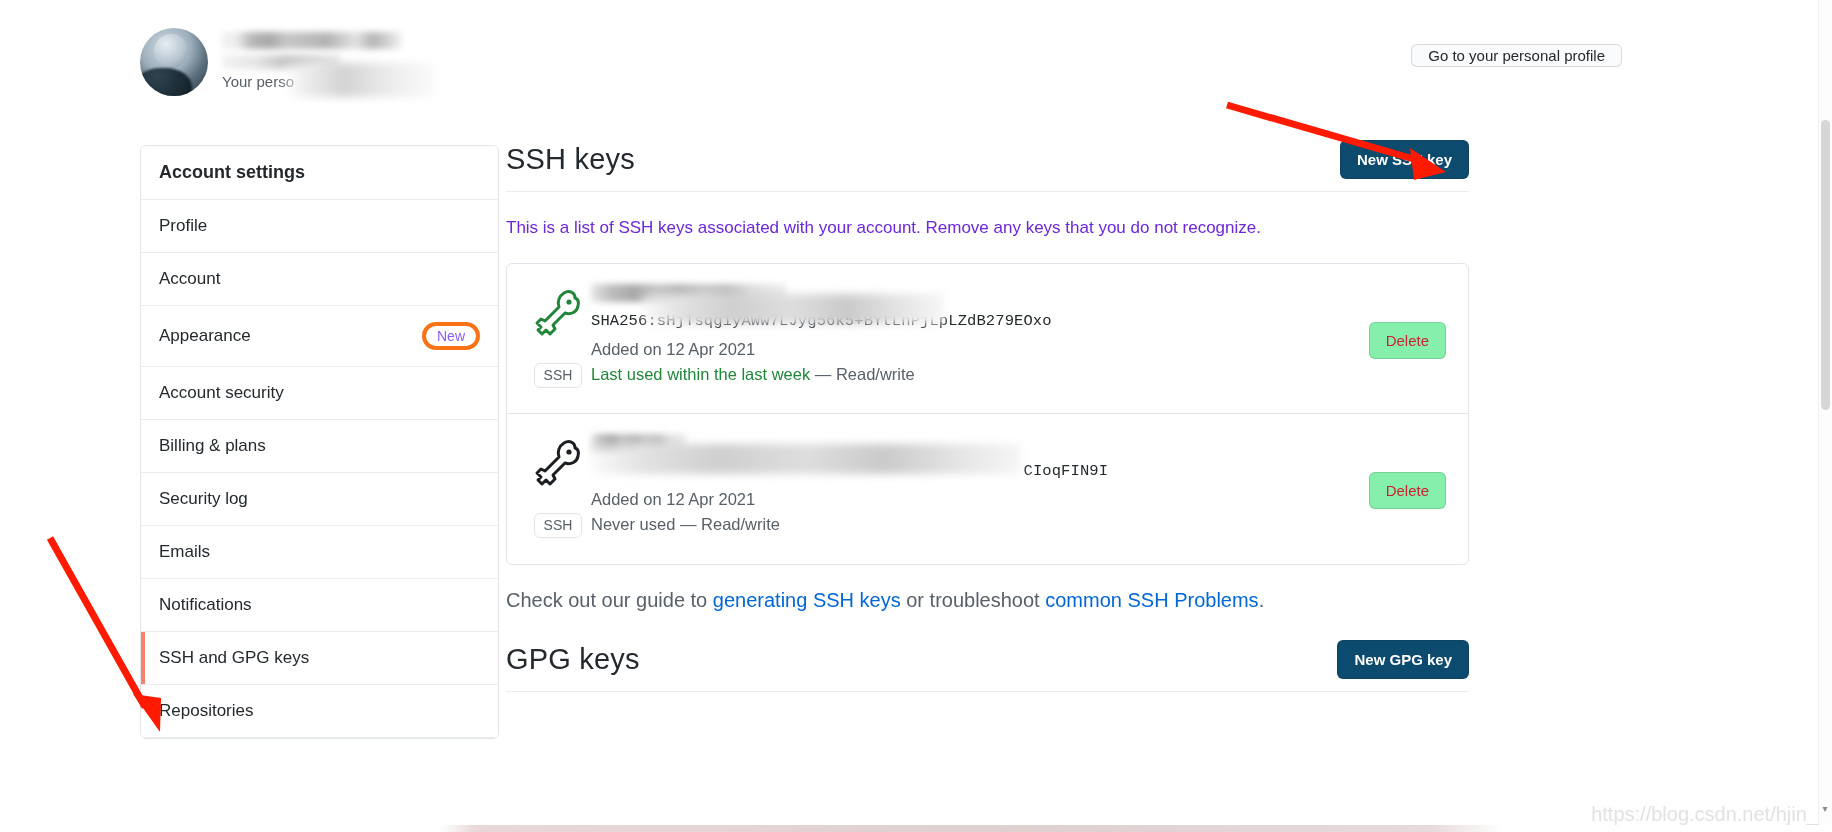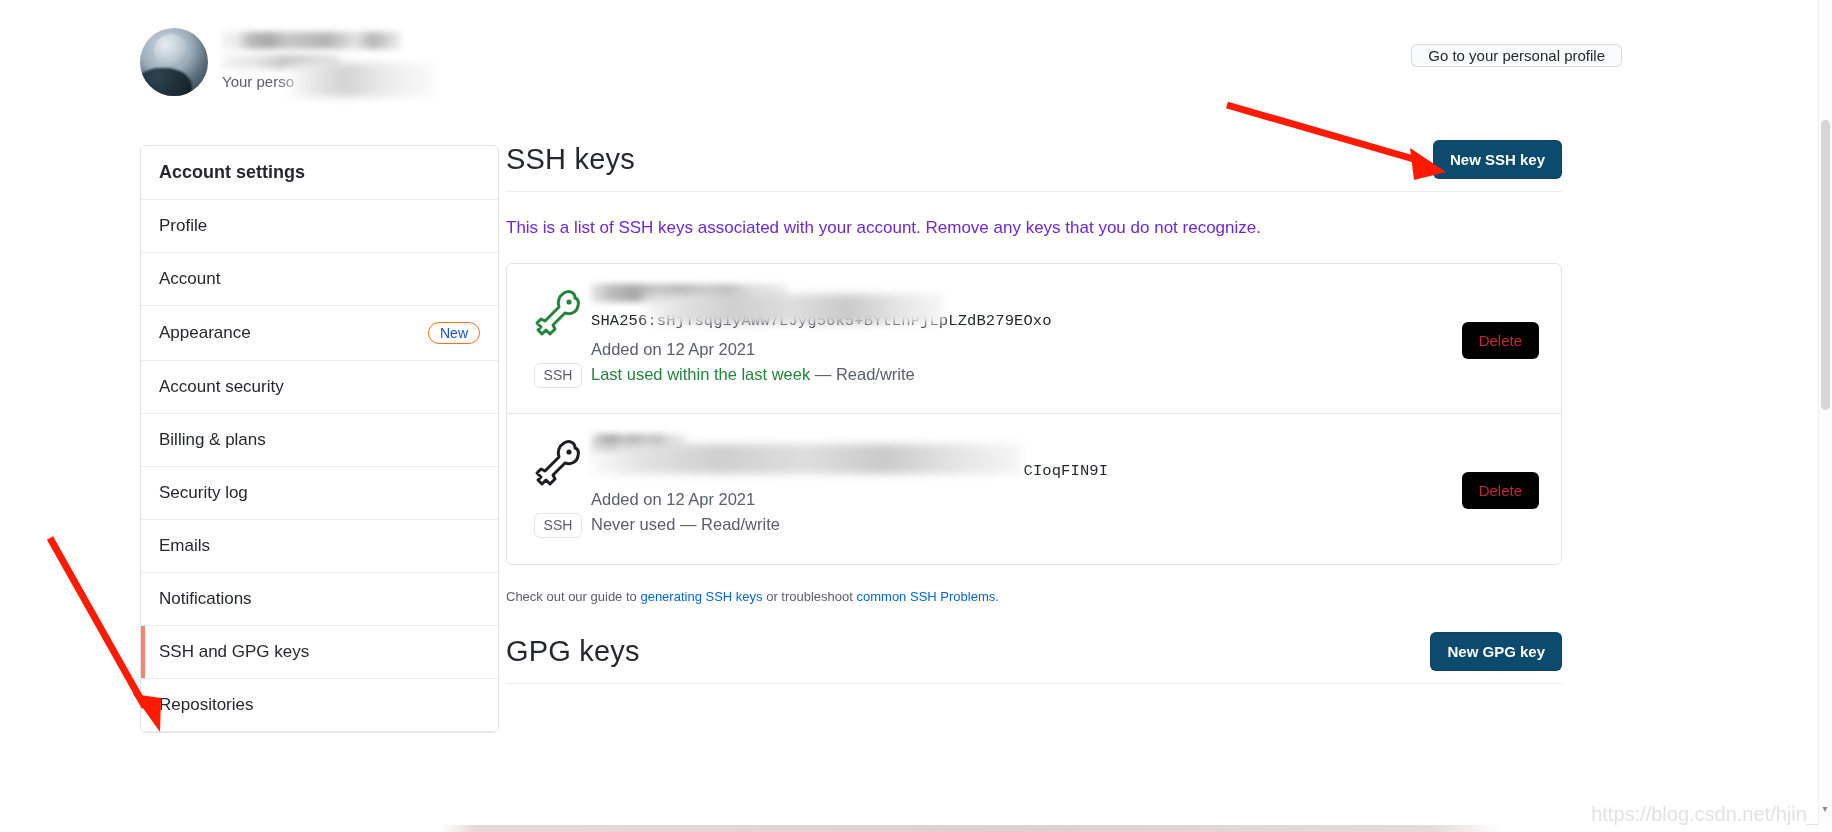--- a/index.html
+++ b/index.html
@@ -137,33 +137,33 @@
     font-size: 18px;
   }
   .side-item.selected::before {
     content: "";
     position: absolute;
     left: 0; top: 0; bottom: 0;
     width: 4px;
     background: #f9826c;
   }
   .badge-new {
-    border: 1px solid #f97316;
-    color: #1d4ed8;
+    border: 4px solid #f97316;
+    color: #8b5cf6;
     border-radius: 14px;
     font-size: 14px;
     padding: 3px 11px;
     line-height: 1;
   }
 
   
   .main {
     position: absolute;
     left: 506px; top: 140px;
-    width: 1056px;
+    width: 963px;
   }
   .section-title-row {
     display: flex;
     align-items: center;
     justify-content: space-between;
     padding-bottom: 12px;
     border-bottom: 1px solid #eaecef;
   }
   .section-title {
     font-size: 29px;
@@ -247,27 +247,27 @@
   }
   .meta-used {
     font-size: 16.5px;
     margin-top: 6px;
     color: #586069;
   }
   .meta-used .green { color: #22863a; }
   .btn-delete {
     position: absolute;
     right: 22px; top: 58px;
-    background: #000000;
+    background: #86efac;
     color: #cb2431;
     padding: 10px 16px;
     font-size: 15px;
   }
   .footnote {
-    font-size: 13px;
+    font-size: 20px;
     color: #586069;
     margin-top: 24px;
   }
   .footnote a { color: #0366d6; text-decoration: none; }
 
   .gpg-row {
     display: flex;
     align-items: center;
     justify-content: space-between;
     margin-top: 28px;

